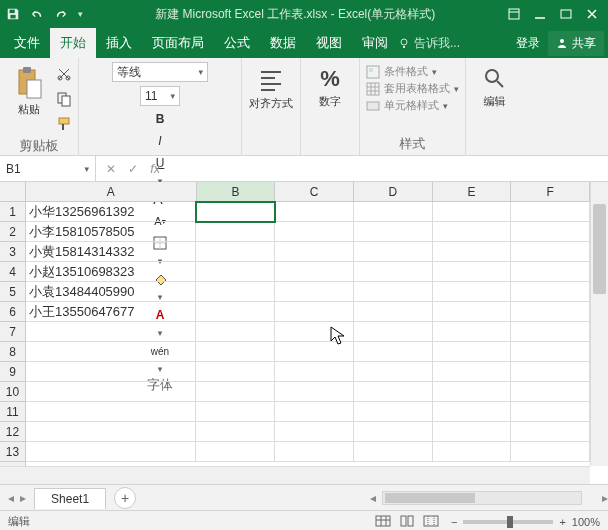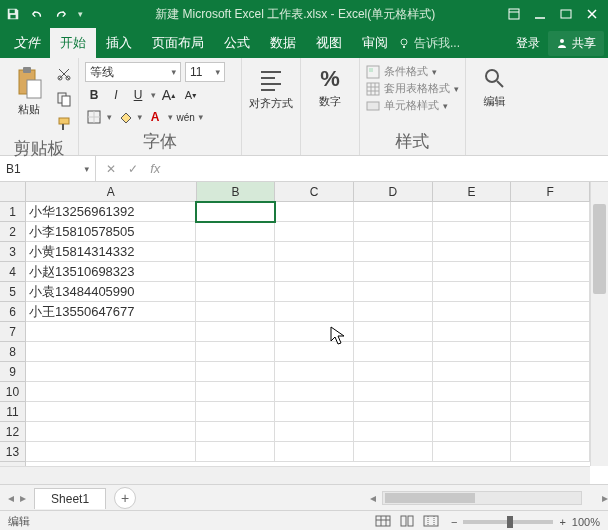--- a/index.html
+++ b/index.html
@@ -4,34 +4,34 @@
 <style>
   * { box-sizing: border-box; margin: 0; padding: 0; font-family: "Microsoft YaHei", sans-serif; }
   body { width: 608px; height: 530px; overflow: hidden; background: #fff; font-size: 12px; color: #333; }
   .titlebar { background: #0e7a3d; height: 28px; display: flex; align-items: center; color: #fff; padding: 0 6px; }
   .qat { display: flex; align-items: center; gap: 10px; }
   .qat svg, .winctl svg { display: block; }
   .title-text { flex: 1; text-align: center; font-size: 12px; color: #d7ead9; white-space: nowrap; overflow: hidden; }
   .winctl { display: flex; gap: 14px; align-items: center; padding-right: 4px; }
   .menubar { background: #0e7a3d; height: 30px; display: flex; align-items: center; padding: 0 4px; color: #fff; }
   .menu-item { padding: 6px 10px; font-size: 13px; cursor: pointer; }
-  .menu-item.file { background: transparent; font-style: italic; }
+  .menu-item.file { background: transparent; }
   .menu-item.active { background: #f2f2f2; color: #0e7a3d; }
   .menu-spacer { flex: 1; }
   .tell-me { display: flex; align-items: center; gap: 4px; color: #c9e7d4; font-size: 12px; }
   .share { display: flex; align-items: center; gap: 4px; padding: 4px 8px; background: rgba(255,255,255,0.08); border-radius: 2px; }
   .login { padding: 4px 8px; }
   .ribbon { background: #f2f2f2; border-bottom: 1px solid #d4d4d4; height: 98px; display: flex; }
   .rgroup { border-right: 1px solid #dcdcdc; display: flex; flex-direction: column; align-items: center; padding: 4px 6px 2px; }
   .rgroup-body { flex: 1; display: flex; align-items: flex-start; gap: 4px; }
-  .rgroup-label { font-size: 17px; color: #666; padding-top: 2px; }
+  .rgroup-label { font-size: 13px; color: #666; padding-top: 2px; }
   .big-btn { display: flex; flex-direction: column; align-items: center; justify-content: center; width: 46px; gap: 2px; padding-top: 4px; }
   .big-btn .cap { font-size: 11px; }
   .font-col { display: flex; flex-direction: column; gap: 4px; width: 150px; }
-  .font-row { display: flex; gap: 4px; align-items: center; }
+  .font-row { display: flex; gap: 4px; align-items: center; flex-direction: column; }
   .combo { background: #fff; border: 1px solid #c6c6c6; height: 20px; display: flex; align-items: center; padding: 0 4px; font-size: 12px; justify-content: space-between; }
   .combo.font { width: 96px; }
   .combo.size { width: 40px; }
   .mini-btn { width: 18px; height: 18px; display: flex; align-items: center; justify-content: center; border: 1px solid transparent; font-size: 12px; }
   .styles-col { display: flex; flex-direction: column; gap: 2px; font-size: 11px; color: #888; padding-top: 2px; }
   .styles-col .srow { display: flex; align-items: center; gap: 4px; }
   .namebox-bar { height: 26px; border-bottom: 1px solid #d4d4d4; display: flex; align-items: center; background: #fff; }
   .namebox { width: 96px; border-right: 1px solid #d4d4d4; padding: 0 6px; height: 100%; display: flex; align-items: center; justify-content: space-between; font-size: 12px; }
   .fx-controls { display: flex; align-items: center; gap: 12px; padding: 0 10px; color: #999; }
   .fx-label { font-style: italic; font-size: 13px; }

